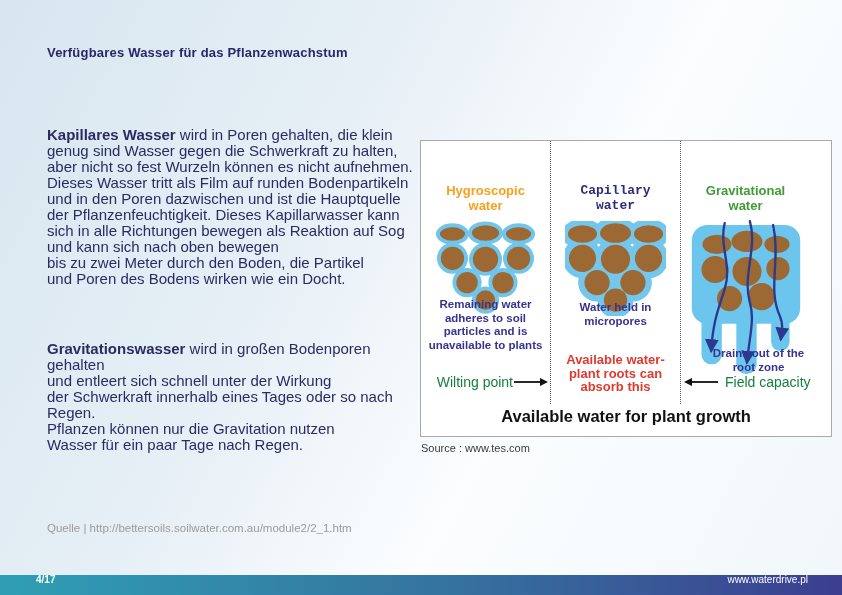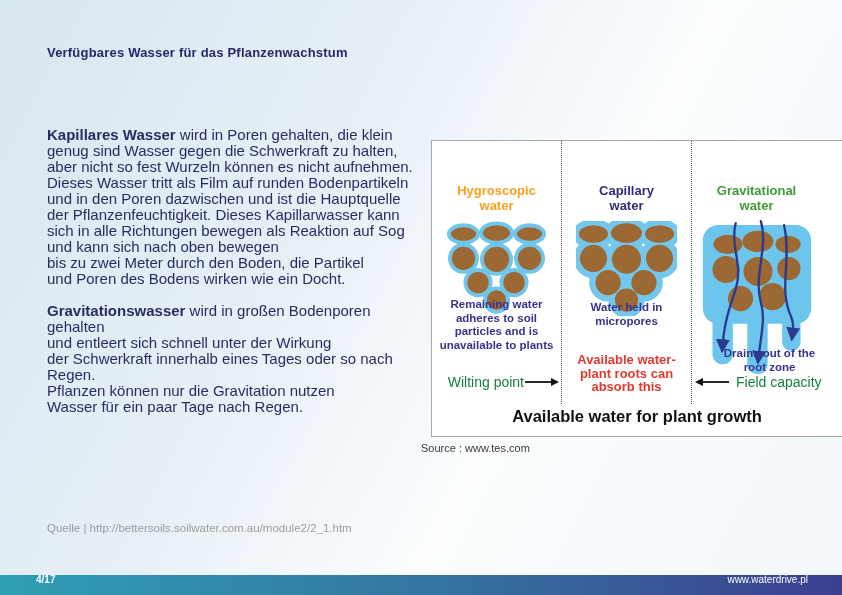--- a/index.html
+++ b/index.html
@@ -12,40 +12,40 @@
   }
   .pre{white-space:pre-line;}
   .page-title{
     position:absolute;left:47px;top:45px;
     font-size:13px;font-weight:bold;color:#29276b;letter-spacing:.2px;
   }
   .body-text{
     position:absolute;left:47px;top:127px;width:375px;
     font-size:15px;line-height:16px;color:#2b2b63;
   }
-  .body-text .para2{margin-top:16px;}
+  .body-text .para2{margin-top:54px;}
   .body-text b{font-weight:bold;}
 
   
   .panel{
     position:absolute;left:420px;top:140px;width:412px;height:297px;
-    background:#ffffff;border:1px solid #a9a9a9;box-sizing:border-box;margin-left:11px;
+    background:#ffffff;border:1px solid #a9a9a9;box-sizing:border-box;
   }
   .divider{
     position:absolute;top:0;height:263px;width:0;
     border-left:1.6px dotted #555;
   }
   .div1{left:129px;} .div2{left:259px;}
   .fig-col{position:absolute;top:0;height:100%;width:129px;}
   .fc1{left:0;} .fc2{left:130px;} .fc3{left:260px;}
   .col-title{
     margin-top:42px;text-align:center;font-weight:bold;
     font-size:13px;line-height:15px;
   }
-  .t1{color:#f6a11f;} .t2{color:#2e2b7b;} .t3{color:#3f9b35;}
+  .t1{color:#f6a11f;} .t2{color:#2e2b7b;font-family:Liberation Mono, monospace;} .t3{color:#3f9b35;}
   .cluster{position:absolute;}
   .cl1{left:14px;top:80px;} .cl2{left:14px;top:80px;} .cl3{left:5px;top:78px;}
   .col-caption{
     position:absolute;left:2px;right:2px;text-align:center;
     font-size:11.5px;line-height:13.5px;font-weight:bold;color:#37338f;
   }
   .cap1{top:157px;} .cap2{top:160px;}
   .cap3{top:206px;left:22px;right:-4px;}
   .red-note{
     position:absolute;left:0;right:0;top:212px;text-align:center;

